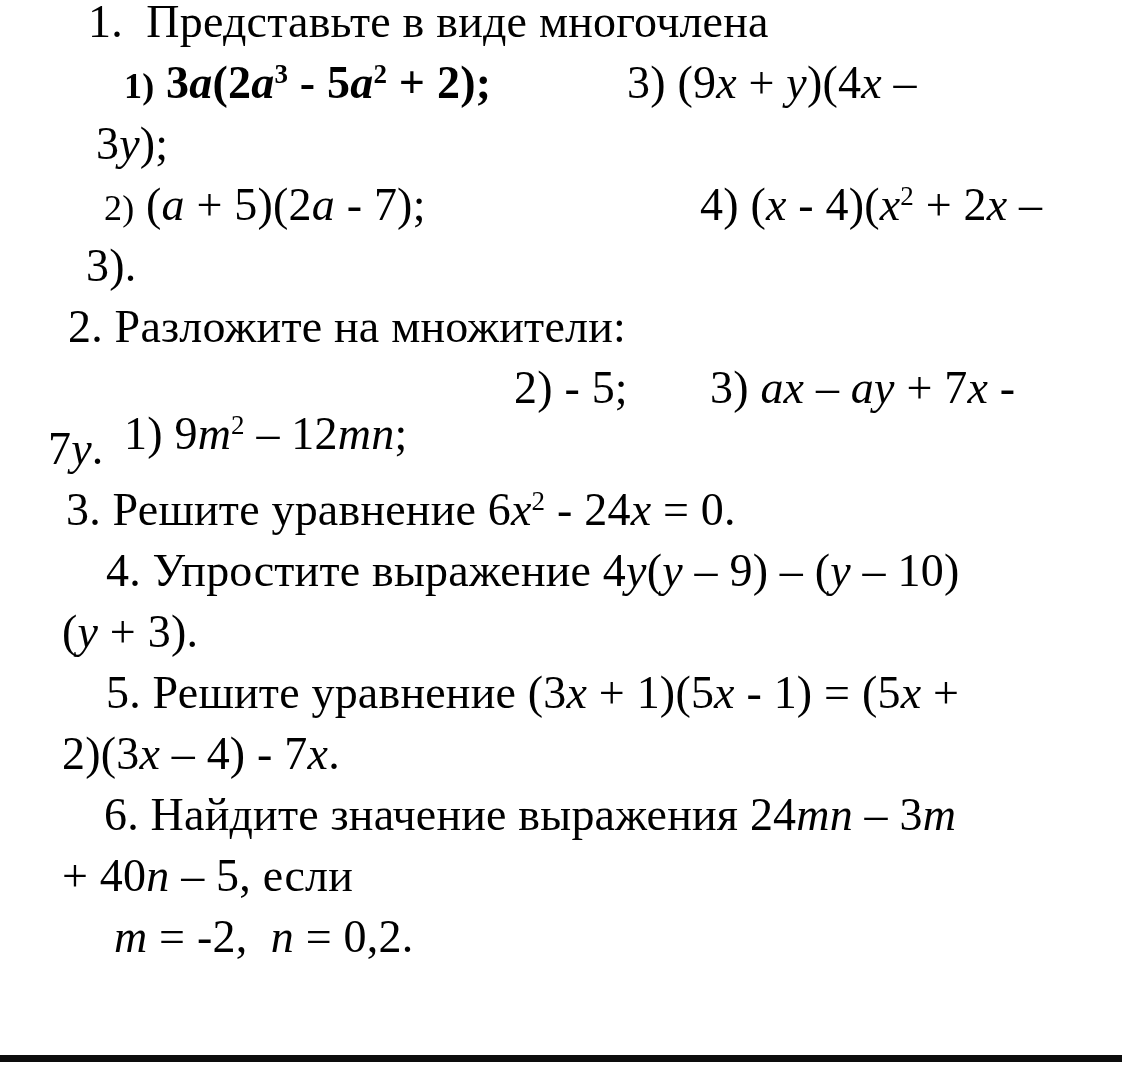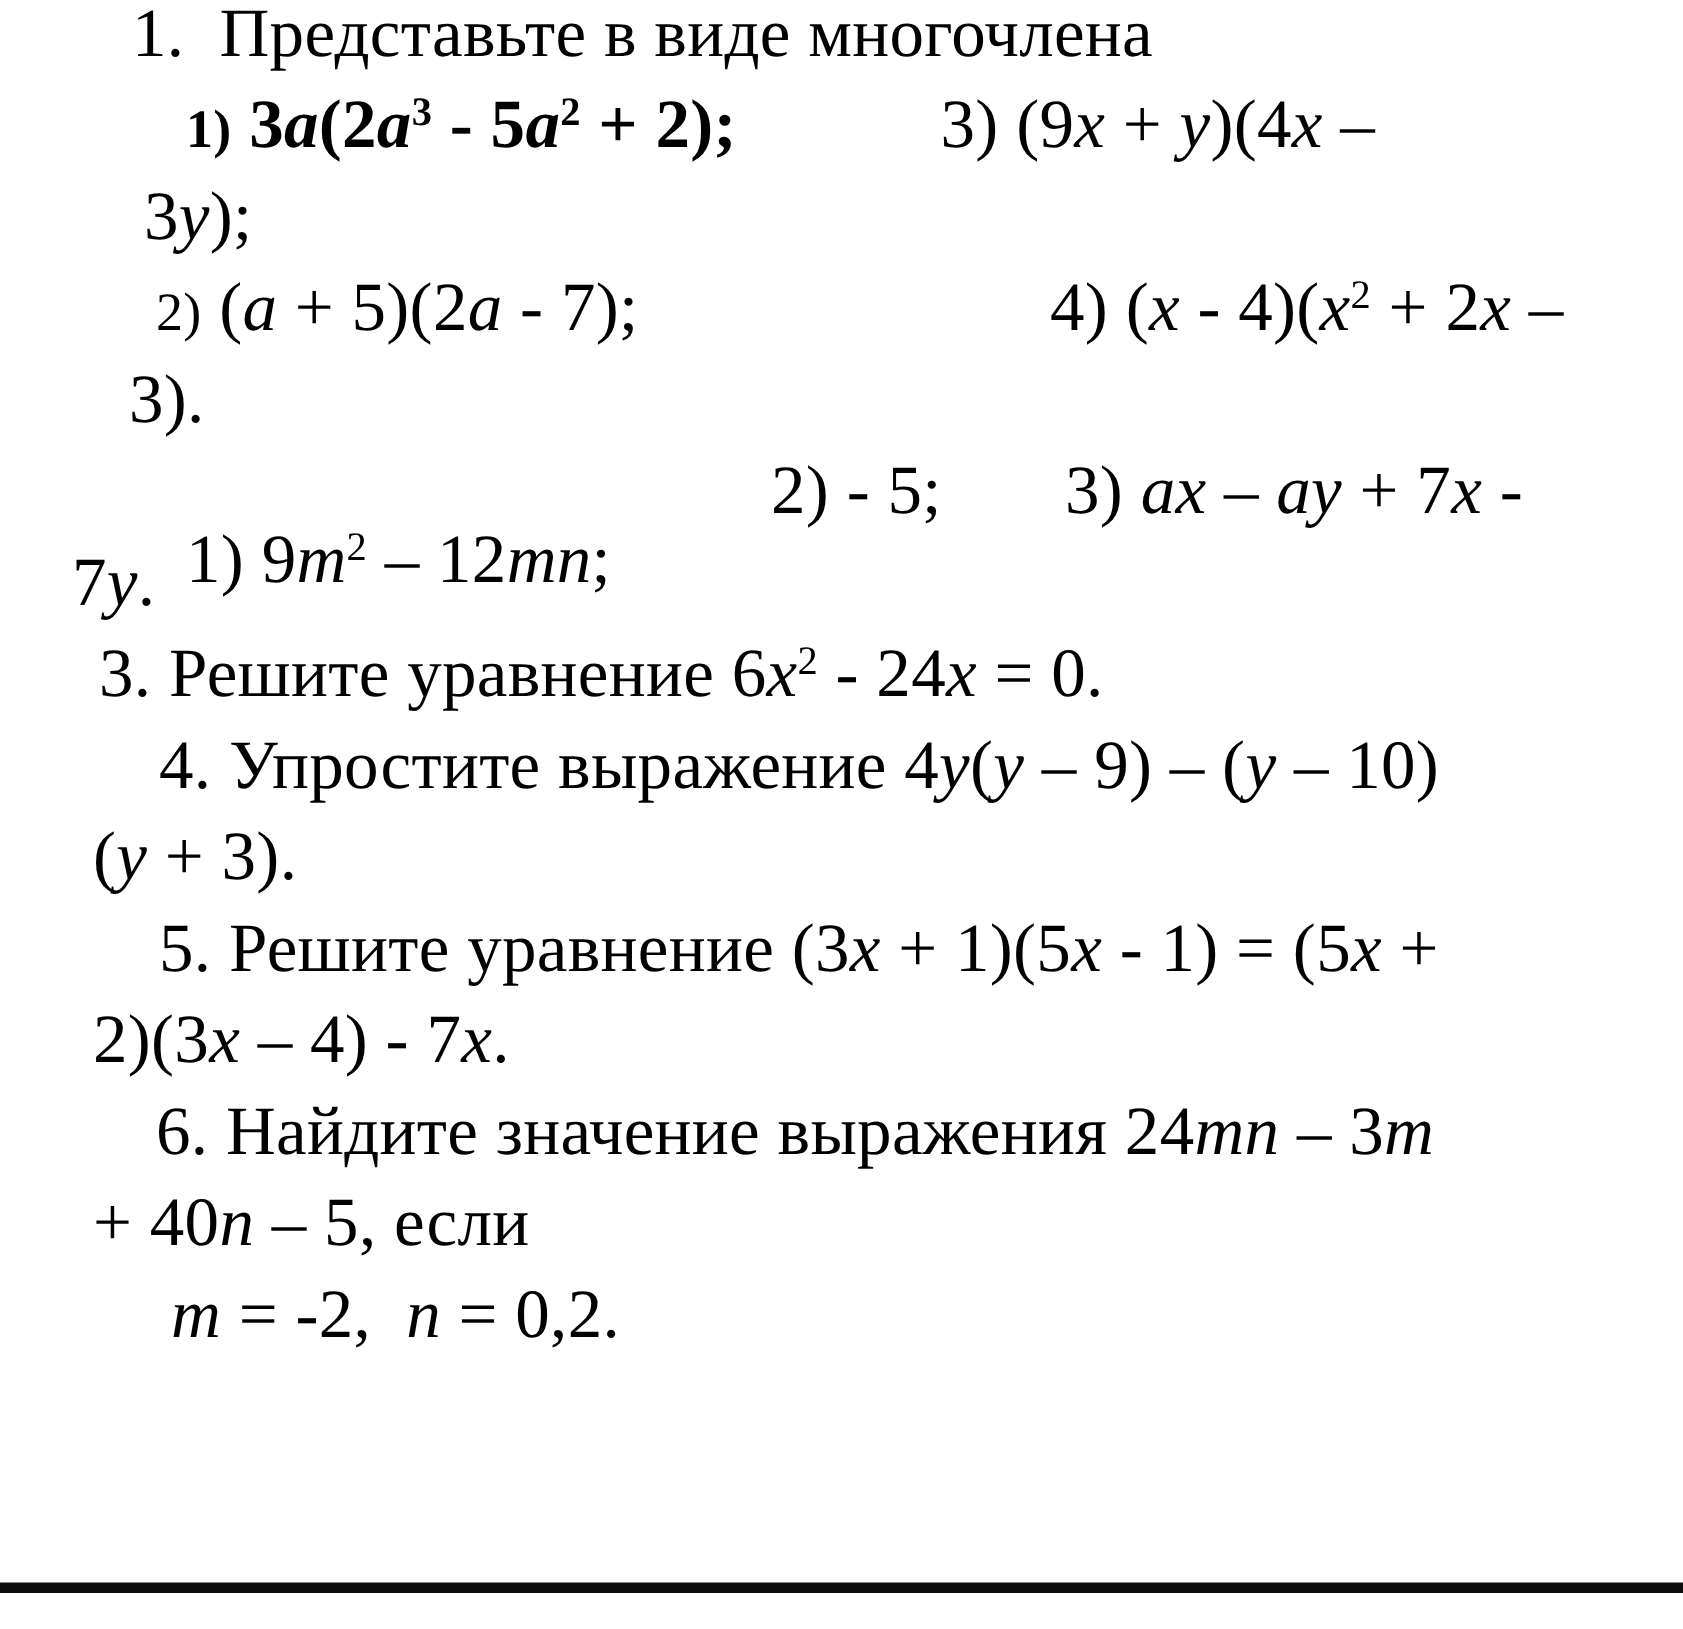--- a/index.html
+++ b/index.html
@@ -64,20 +64,23 @@
         <span class="run" style="left: 96px;">3<i>y</i>);</span>
       </div>
       <div class="line">
         <span class="run" style="left: 104px;"><span class="lbl">2)</span> (<i>a</i> + 5)(2<i>a</i> - 7);</span>
         <span class="run" style="left: 682px; margin-left: 18px;">4) (<i>x</i> - 4)(<i>x</i><sup>2</sup> + 2<i>x</i> –</span>
       </div>
       <div class="line">
         <span class="run" style="left: 86px;">3).</span>
       </div>
       <div class="line">
+        <span class="run" style="left: 68px;">2. Разложите на множители:</span>
+      </div>
+      <div class="line">
         <span class="run" style="left: 124px; margin-top: 46px;">1) 9<i>m</i><sup>2</sup> – 12<i>mn</i>;</span>
         <span class="run" style="left: 514px;">2) - 5;</span>
         <span class="run" style="left: 710px;">3) <i>ax</i> – <i>ay</i> + 7<i>x</i> -</span>
       </div>
       <div class="line">
         <span class="run" style="left: 48px;">7<i>y</i>.</span>
       </div>
       <div class="line">
         <span class="run" style="left: 66px;">3. Решите уравнение 6<i>x</i><sup>2</sup> - 24<i>x</i> = 0.</span>
       </div>

